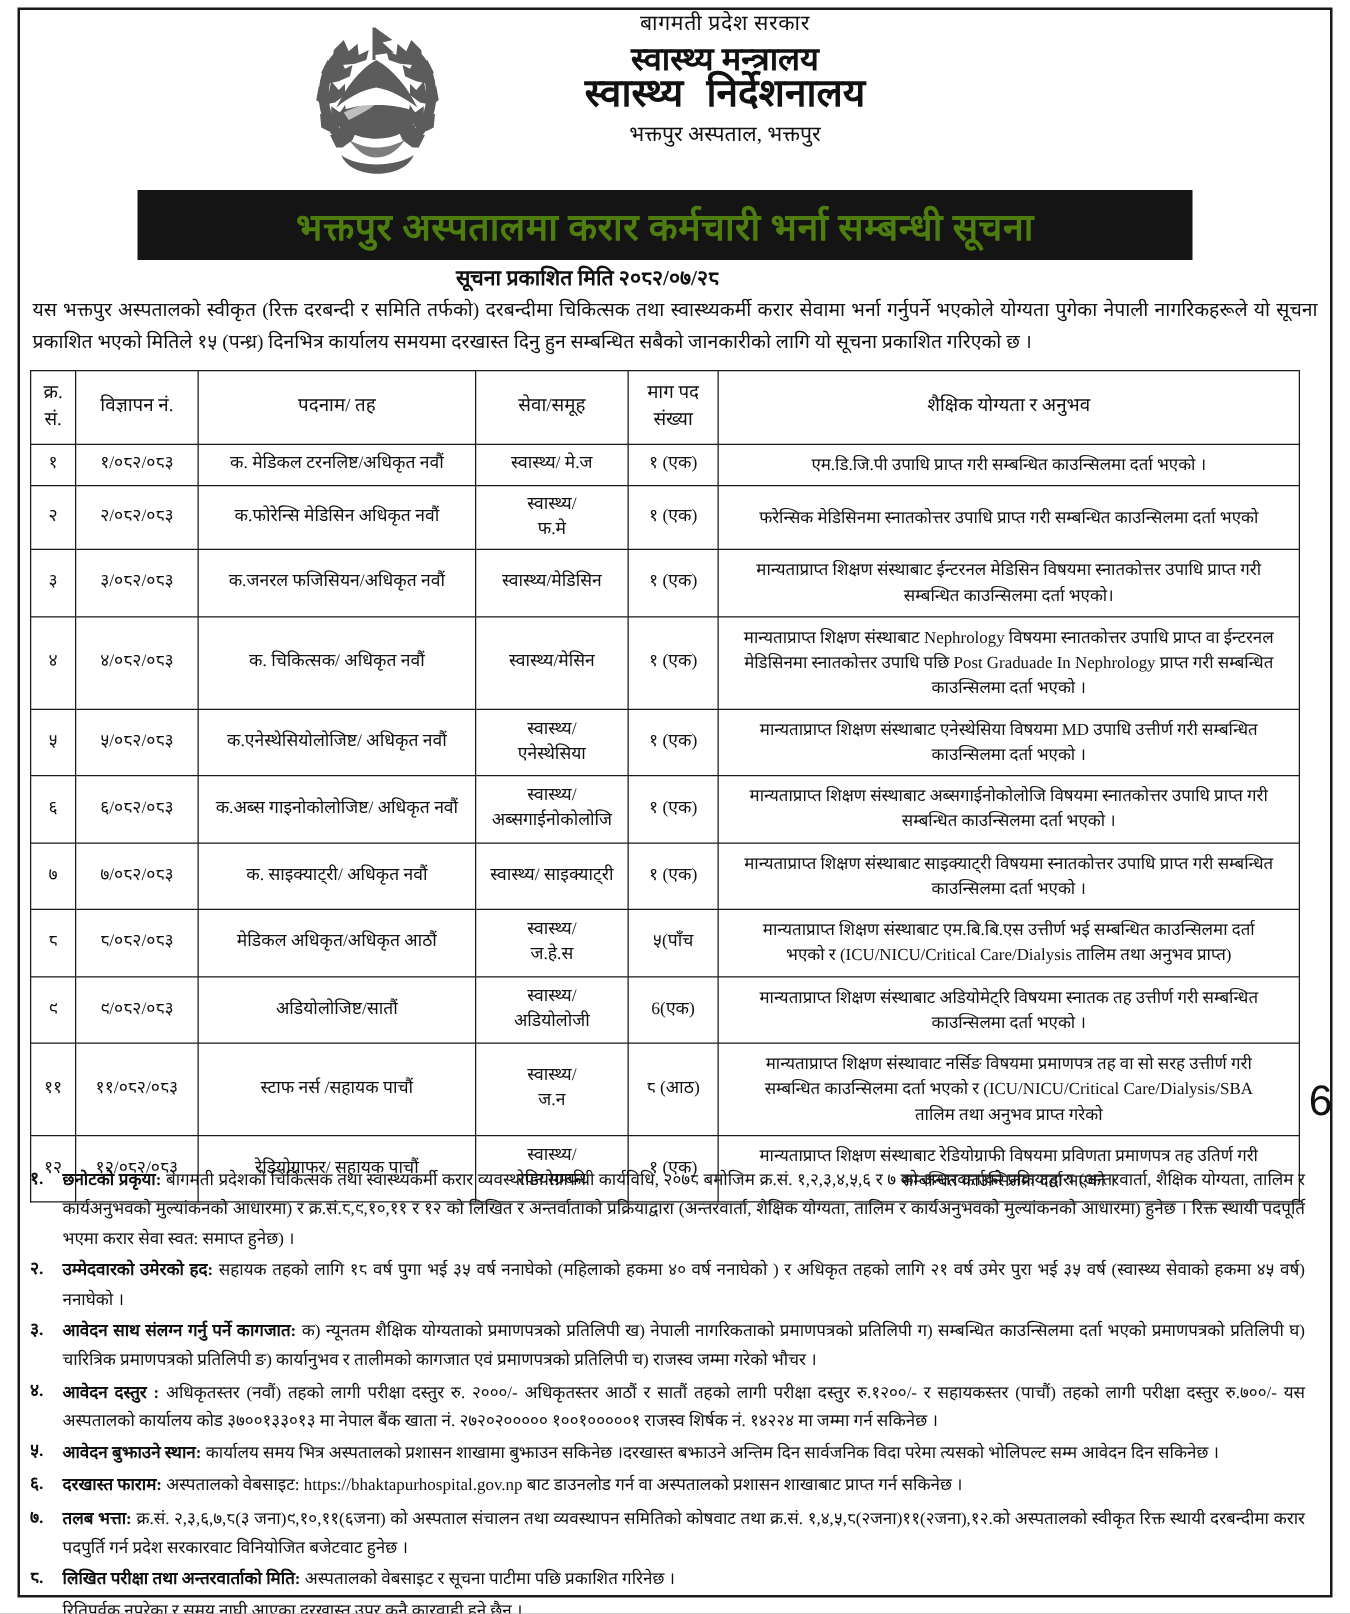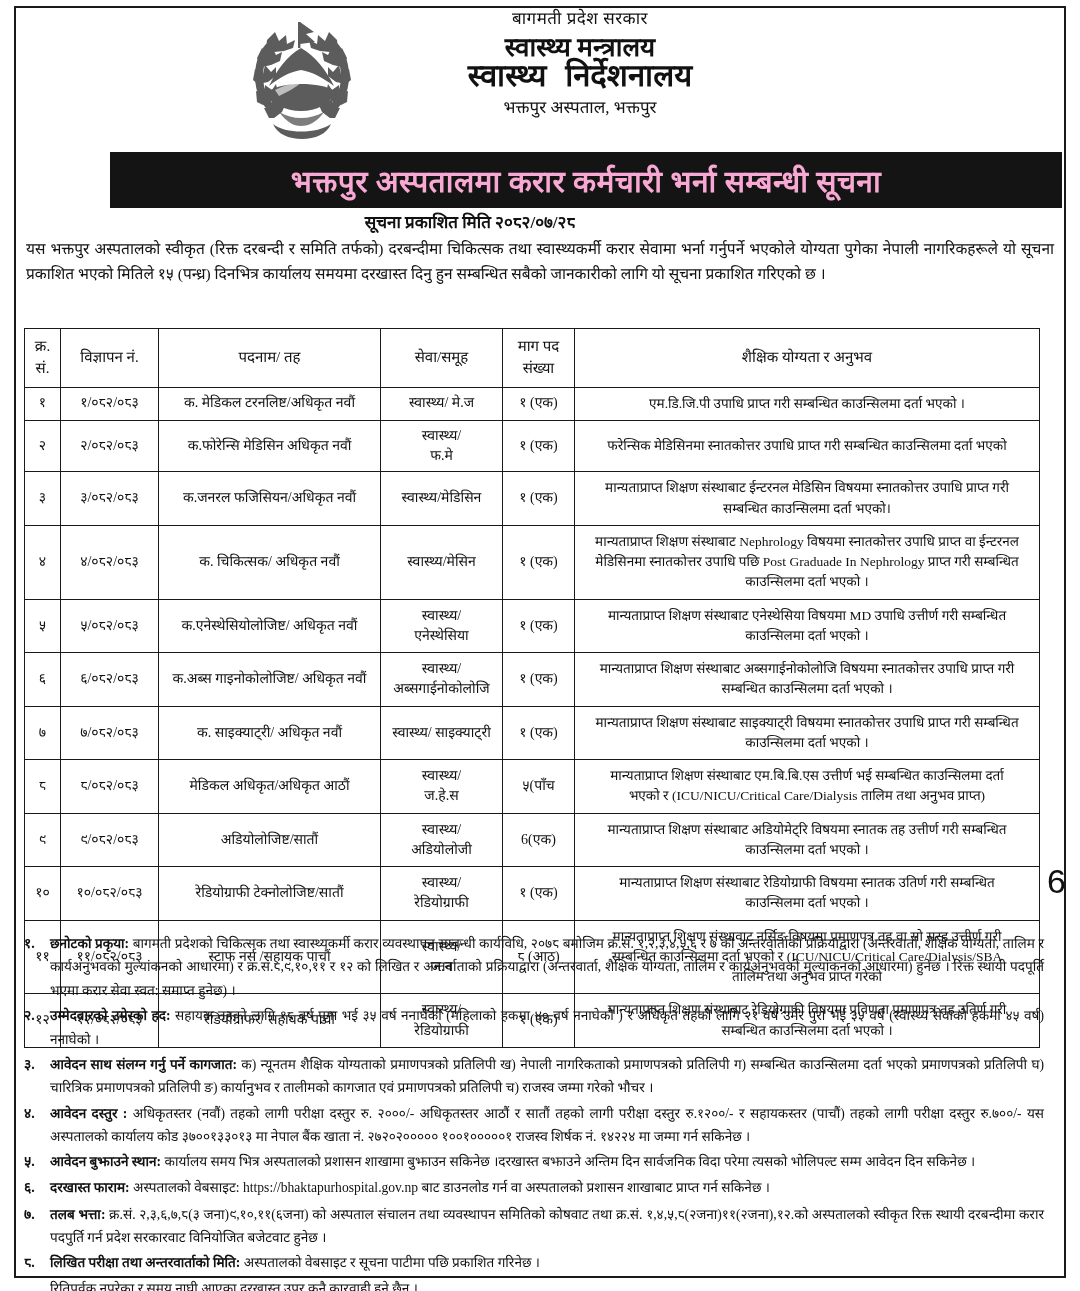--- a/index.html
+++ b/index.html
@@ -71,24 +71,24 @@
   }
   .hdr-hospital {
     font-size: 17px;
   }
 
   
   #title-bar {
     position: absolute;
     left: 110px;
     top: 152px;
-    width: 952px;
+    width: 844px;
     height: 56px;
     background: #141414;
-    color: #f9a8d4;
+    color: #4d7c0f;
     display: flex;
     align-items: center;
     justify-content: center;
     box-sizing: border-box;
   }
   #title-bar .t {
     font-size: 30px;
     font-weight: bold;
     letter-spacing: 0.4px;
     white-space: nowrap;
@@ -115,21 +115,20 @@
   }
 
   
   #vac-table {
     position: absolute;
     left: 24px;
     top: 296px;
     width: 1016px;
     border-collapse: collapse;
     table-layout: fixed;
-    margin-top: 32px;
   }
   #vac-table th, #vac-table td {
     border: 1.3px solid #1a1a1a;
     padding: 5px 4px;
     vertical-align: middle;
     text-align: center;
     font-size: 14px;
     line-height: 1.45;
   }
   #vac-table th {
@@ -339,28 +338,20 @@
         </tr>
         <tr>
           <td>९</td>
           <td>९/०८२/०८३</td>
           <td>अडियोलोजिष्ट/सातौं</td>
           <td>स्वास्थ्य/<br>अडियोलोजी</td>
           <td>6(एक)</td>
           <td class="q">मान्यताप्राप्त शिक्षण संस्थाबाट अडियोमेट्रि  विषयमा स्नातक तह उत्तीर्ण गरी सम्बन्धित काउन्सिलमा दर्ता भएको ।</td>
         </tr>
         <tr>
-          <td>१०</td>
-          <td>१०/०८२/०८३</td>
-          <td>रेडियोग्राफी टेक्नोलोजिष्ट/सातौं</td>
-          <td>स्वास्थ्य/<br>रेडियोग्राफी</td>
-          <td>१ (एक)</td>
-          <td class="q">मान्यताप्राप्त शिक्षण संस्थाबाट रेडियोग्राफी विषयमा स्नातक उतिर्ण गरी सम्बन्धित काउन्सिलमा दर्ता भएको ।</td>
-        </tr>
-        <tr>
           <td>११</td>
           <td>११/०८२/०८३</td>
           <td>स्टाफ नर्स /सहायक पाचौं</td>
           <td>स्वास्थ्य/<br>ज.न</td>
           <td>८ (आठ)</td>
           <td class="q">मान्यताप्राप्त शिक्षण संस्थावाट नर्सिङ विषयमा प्रमाणपत्र तह वा सो सरह उत्तीर्ण गरी सम्बन्धित काउन्सिलमा दर्ता भएको र (ICU/NICU/Critical Care/Dialysis/SBA तालिम तथा अनुभव प्राप्त  गरेको</td>
         </tr>
         <tr>
           <td>१२</td>
           <td>१२/०८२/०८३</td>

